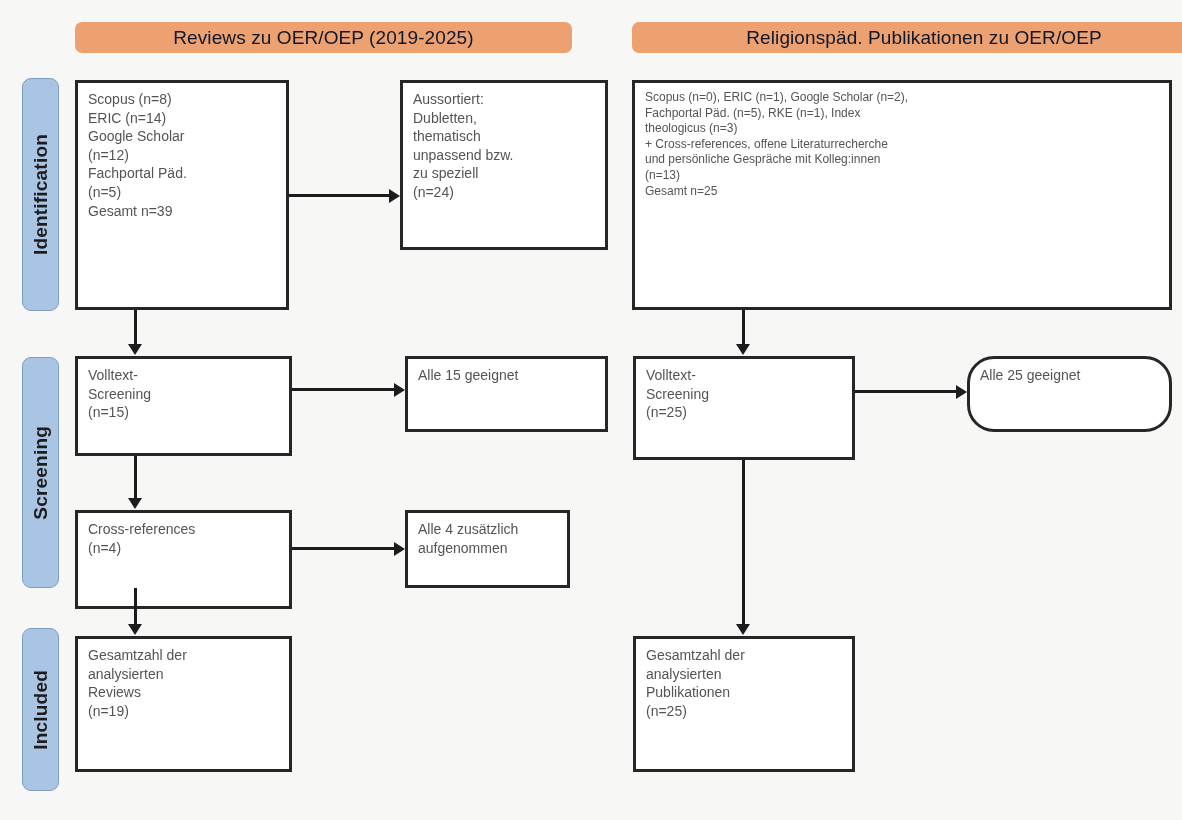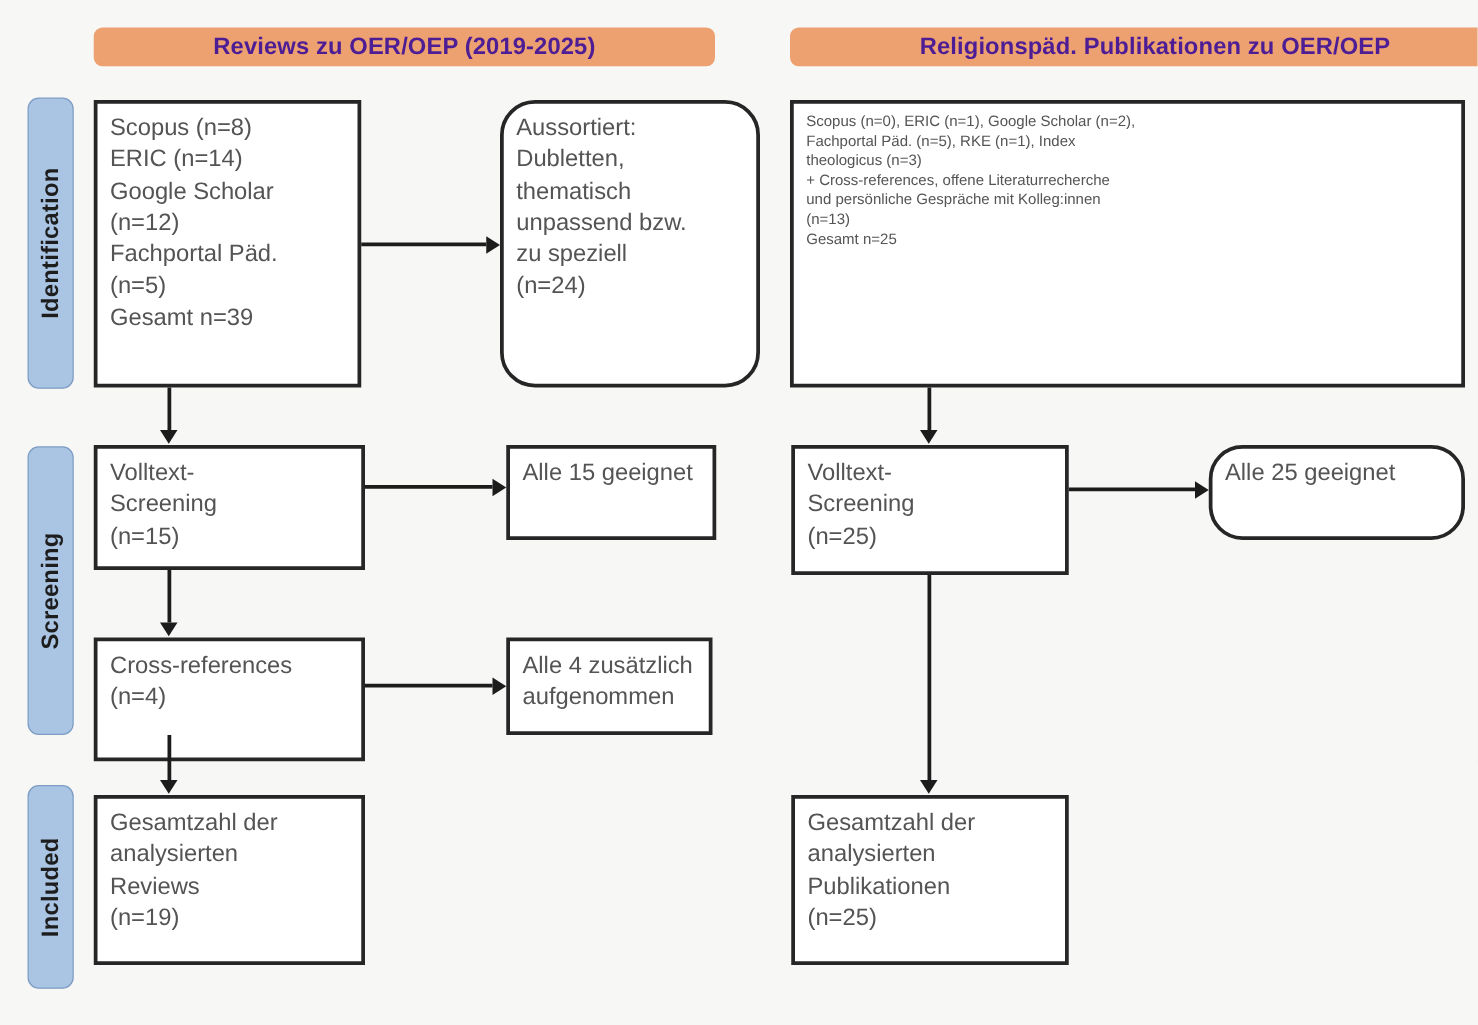--- a/index.html
+++ b/index.html
@@ -34,37 +34,37 @@
   
   .col-header{
     position:absolute;
     height:31px;
     background:#eda070;
     border-radius:7px;
     display:flex;align-items:center;justify-content:center;
     box-sizing:border-box;
   }
   .col-header span{
-    font-weight:bold;
+    font-weight:normal;
     font-size:19px;
-    color:#4c1d95;
+    color:#0f172a;
     white-space:nowrap;
     letter-spacing:.1px;
   }
 
   
   .fbox{
     position:absolute;
     background:#ffffff;
     border:3px solid #262626;
     box-sizing:border-box;
     padding:7px 9px 5px 10px;
   }
   .fbox .btext{
-    font-size:19px;
+    font-size:14px;
     line-height:1.33;
     color:#545454;
     white-space:pre-line;
     display:block;
   }
   .fbox.wide .btext{font-size:12px;line-height:1.30;}
 
   
   .vline,.hline{position:absolute;background:#1c1c1c;}
   .vline{width:3px;}
@@ -110,42 +110,42 @@
   <div class="fbox" style="left:75px;top:80px;width:214px;height:230px;">
     <span class="btext">Scopus (n=8)
 ERIC (n=14)
 Google Scholar
 (n=12)
 Fachportal Päd.
 (n=5)
 Gesamt n=39</span>
   </div>
 
-  <div class="fbox" style="left:400px;top:80px;width:208px;height:230px;border-radius:28px;">
+  <div class="fbox" style="left:400px;top:80px;width:208px;height:170px;">
     <span class="btext">Aussortiert:
 Dubletten,
 thematisch
 unpassend bzw.
 zu speziell
 (n=24)</span>
   </div>
 
   <div class="hline" style="left:289px;top:194px;width:100px;"></div>
   <div class="arrow-right" style="left:389px;top:189px;"></div>
 
   <div class="vline" style="left:134px;top:310px;height:34px;"></div>
   <div class="arrow-down" style="left:128px;top:344px;"></div>
 
   <div class="fbox" style="left:75px;top:356px;width:217px;height:100px;">
     <span class="btext">Volltext-
 Screening
 (n=15)</span>
   </div>
 
-  <div class="fbox" style="left:405px;top:356px;width:168px;height:76px;">
+  <div class="fbox" style="left:405px;top:356px;width:203px;height:76px;">
     <span class="btext">Alle 15 geeignet</span>
   </div>
 
   <div class="hline" style="left:292px;top:388px;width:102px;"></div>
   <div class="arrow-right" style="left:394px;top:383px;"></div>
 
   <div class="vline" style="left:134px;top:456px;height:42px;"></div>
   <div class="arrow-down" style="left:128px;top:498px;"></div>
 
   <div class="fbox" style="left:75px;top:510px;width:217px;height:99px;">

